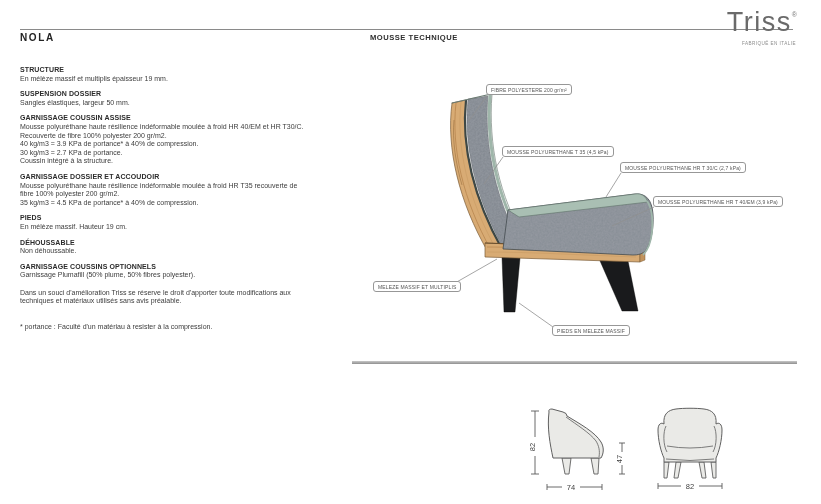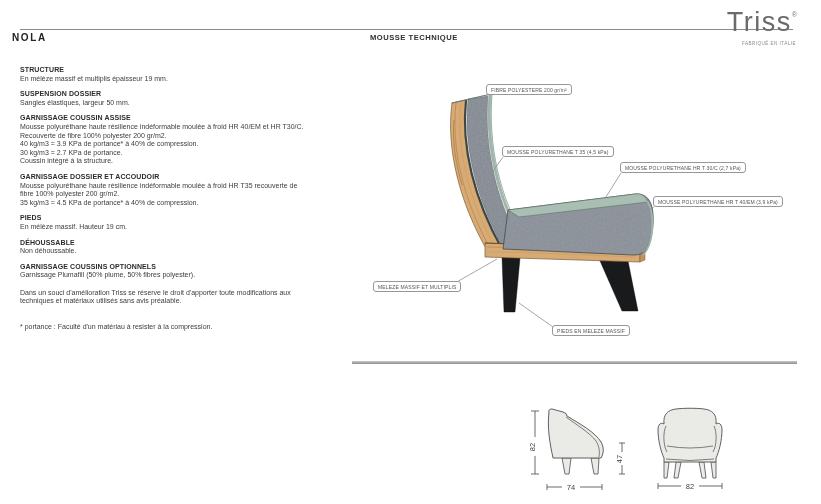--- a/index.html
+++ b/index.html
@@ -2,21 +2,21 @@
 <html><head>
 <meta charset="utf-8">
 <style>
   html,body{margin:0;padding:0;background:#fff;}
   body{width:821px;height:504px;position:relative;overflow:hidden;
        font-family:"Liberation Sans", sans-serif;color:#3b3b3b;}
   .abs{position:absolute;}
 
   
   .header-rule{left:20px;top:29px;width:773px;height:1px;background:#8a8a8a;}
-  .product-name{left:12px;top:32px;font-size:10px;font-weight:bold;letter-spacing:1.6px;color:#232323;}
+  .product-name{left:20px;top:32px;font-size:10px;font-weight:bold;letter-spacing:1.6px;color:#232323;}
   .doc-title{left:370px;top:33px;font-size:7.6px;font-weight:bold;letter-spacing:.5px;color:#2e2e2e;}
   .brand{top:0px;right:24px;font-size:27px;color:#6a6a6a;letter-spacing:1.5px;line-height:29px;}
   .brand sup{font-size:7px;vertical-align:14px;letter-spacing:0;color:#7a7a7a;}
   .made-in{top:41px;right:25px;font-size:4.6px;color:#8d8d8d;letter-spacing:.45px;}
 
   
   .specs{left:20px;top:66px;width:288px;font-size:7px;line-height:8.6px;color:#3c3c3c;}
   .spec-section{margin:0 0 7px 0;}
   .spec-section h3{margin:0;font-size:7px;line-height:8.6px;font-weight:bold;color:#2b2b2b;letter-spacing:.1px;}
   .spec-section p{margin:0;}

